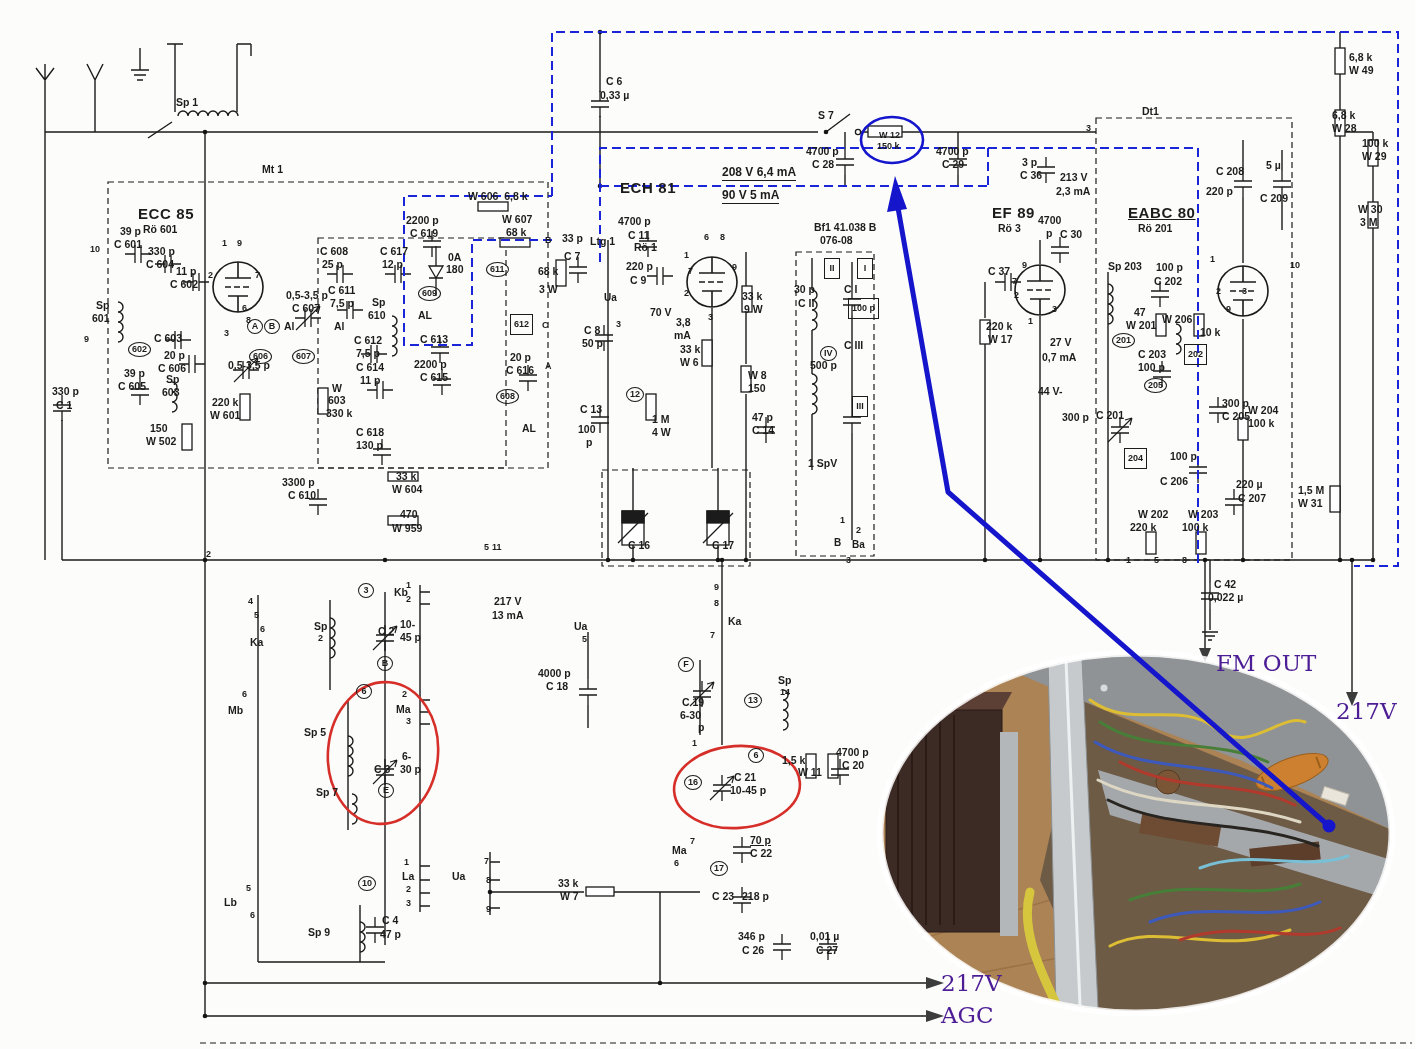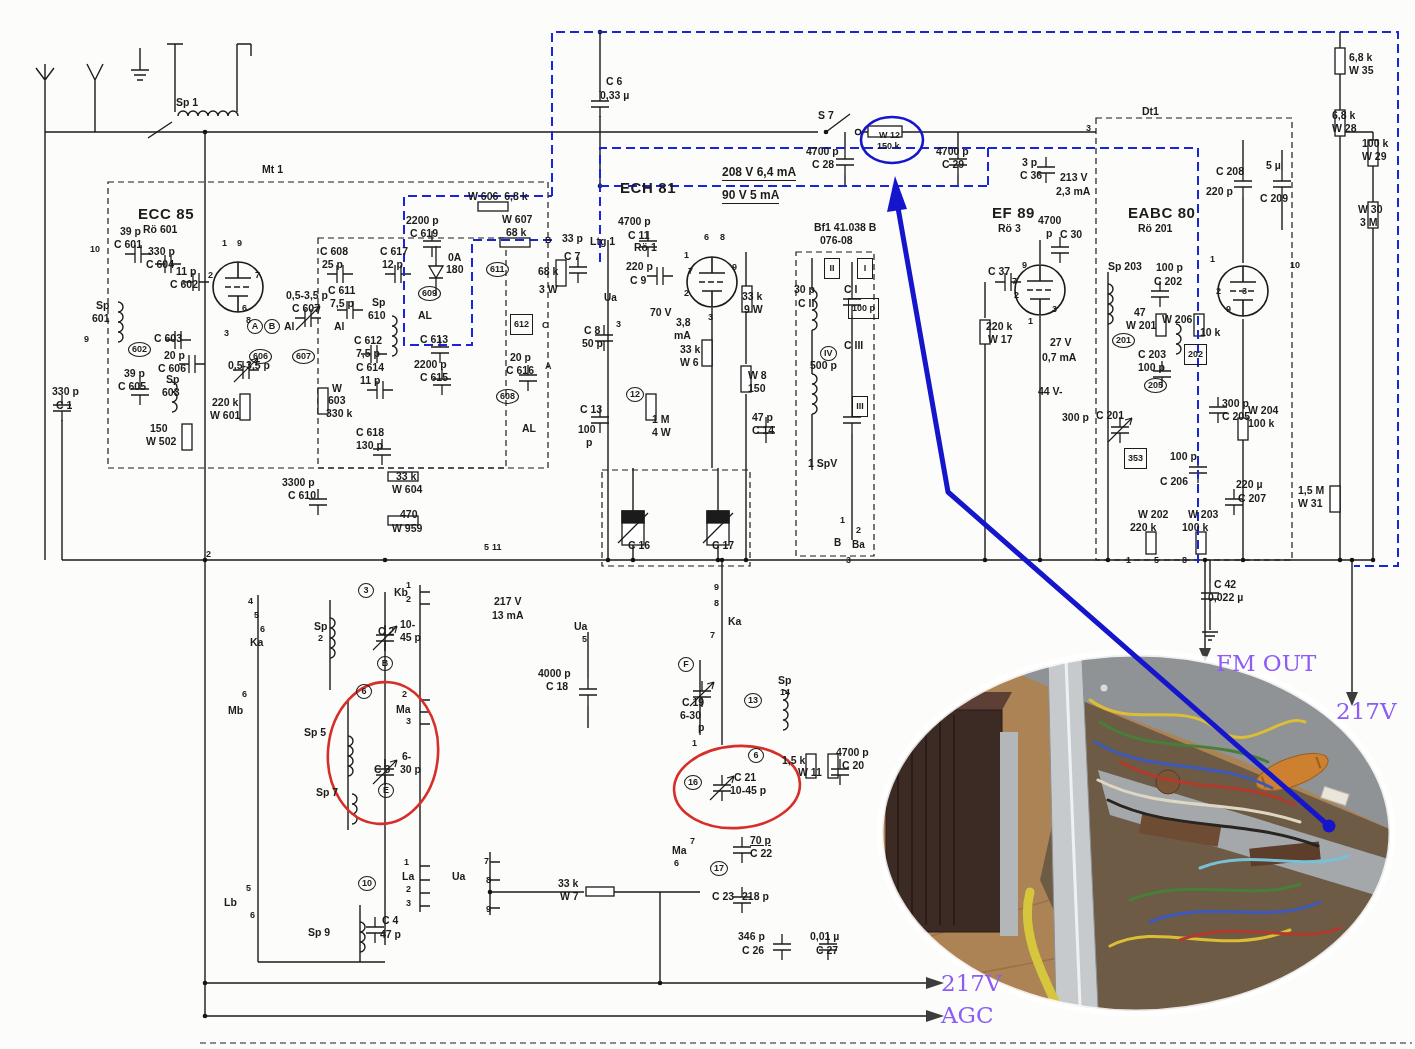--- a/index.html
+++ b/index.html
@@ -1,21 +1,21 @@
 <!DOCTYPE html>
 <html><head>
 <meta charset="utf-8">
 <style>
   html,body{margin:0;padding:0;background:#ffffff;}
   .stage{position:relative;width:1415px;height:1049px;background:#fcfcfa;overflow:hidden;
          font-family:"Liberation Sans",sans-serif;}
   .stage svg{position:absolute;left:0;top:0;}
   .labels{position:absolute;left:0;top:0;width:1415px;height:1049px;pointer-events:none;}
   .lbl{position:absolute;color:#1c1c1c;font:700 10.5px/1.05 "Liberation Sans",sans-serif;white-space:pre;}
-  .lbl.big{font:400 23px/1 "DejaVu Serif",serif;color:#8b5cf6;}
+  .lbl.big{font:400 23px/1 "DejaVu Serif",serif;color:#4c1d95;}
   .lbl.bold{font:700 15px/1 "Liberation Sans",sans-serif;letter-spacing:.6px;}
   .lbl.ul{font-size:12px;border-bottom:1.5px solid #1c1c1c;padding-bottom:1px;}
   .lbl.circ{border:1.4px solid #1c1c1c;border-radius:50%;font-size:9px;line-height:11px;padding:1px 3px;min-width:8px;text-align:center;}
   .lbl.box{border:1.4px solid #1c1c1c;font-size:9px;line-height:11px;padding:4px 3px;min-width:8px;text-align:center;}
 </style>
 </head>
 <body>
 
 <div class="stage">
 <svg width="1415" height="1049" viewBox="0 0 1415 1049">
@@ -287,42 +287,42 @@
       <div class="lbl" style="left: 818px; top: 110px;">S 7</div>
       <div class="lbl" style="left: 879px; top: 131px; font-size: 9px;">W 12</div>
       <div class="lbl" style="left: 877px; top: 142px; font-size: 9px;">150 k</div>
       <div class="lbl" style="left: 806px; top: 146px;">4700 p</div>
       <div class="lbl" style="left: 812px; top: 159px;">C 28</div>
       <div class="lbl" style="left: 936px; top: 146px;">4700 p</div>
       <div class="lbl" style="left: 942px; top: 159px;">C 29</div>
       <div class="lbl" style="left: 1142px; top: 106px;">Dt1</div>
       <div class="lbl" style="left: 1086px; top: 124px; font-size: 9px;">3</div>
       <div class="lbl" style="left: 1349px; top: 52px;">6,8 k</div>
-      <div class="lbl" style="left: 1349px; top: 65px;">W 35</div>
+      <div class="lbl" style="left: 1349px; top: 65px;">W 49</div>
       <div class="lbl" style="left: 1332px; top: 110px;">6,8 k</div>
       <div class="lbl" style="left: 1332px; top: 123px;">W 28</div>
       <div class="lbl" style="left: 1362px; top: 138px;">100 k</div>
       <div class="lbl" style="left: 1362px; top: 151px;">W 29</div>
       <div class="lbl" style="left: 1358px; top: 204px;">W 30</div>
       <div class="lbl" style="left: 1360px; top: 217px;">3 M</div>
       <div class="lbl" style="left: 1022px; top: 157px;">3 p</div>
       <div class="lbl" style="left: 1020px; top: 170px;">C 36</div>
       <div class="lbl" style="left: 1060px; top: 172px;">213 V</div>
       <div class="lbl" style="left: 1056px; top: 186px;">2,3 mA</div>
       <div class="lbl" style="left: 1216px; top: 166px;">C 208</div>
       <div class="lbl" style="left: 1206px; top: 186px;">220 p</div>
       <div class="lbl" style="left: 1266px; top: 160px;">5 µ</div>
       <div class="lbl" style="left: 1260px; top: 193px;">C 209</div>
       <div class="lbl bold" style="left: 138px; top: 206px;">ECC 85</div>
       <div class="lbl" style="left: 143px; top: 224px;">Rö 601</div>
       <div class="lbl bold" style="left: 620px; top: 180px;">ECH 81</div>
       <div class="lbl" style="left: 634px; top: 198px; margin-top: 44px;">Rö 1</div>
       <div class="lbl bold" style="left: 992px; top: 205px;">EF 89</div>
       <div class="lbl" style="left: 998px; top: 223px;">Rö 3</div>
-      <div class="lbl bold" style="left: 1128px; top: 205px;">EABC 80</div>
+      <div class="lbl bold" style="left: 1128px; top: 205px; text-decoration: underline;">EABC 80</div>
       <div class="lbl" style="left: 1138px; top: 223px;">Rö 201</div>
       <div class="lbl" style="left: 262px; top: 164px;">Mt 1</div>
       <div class="lbl ul" style="left: 722px; top: 166px;">208 V 6,4 mA</div>
       <div class="lbl ul" style="left: 722px; top: 189px;">90 V 5 mA</div>
       <div class="lbl" style="left: 468px; top: 191px;">W 606  6,8 k</div>
       <div class="lbl" style="left: 502px; top: 214px;">W 607</div>
       <div class="lbl" style="left: 506px; top: 227px;">68 k</div>
       <div class="lbl" style="left: 406px; top: 215px;">2200 p</div>
       <div class="lbl" style="left: 410px; top: 228px;">C 619</div>
       <div class="lbl" style="left: 545px; top: 236px; font-size: 9px;">B</div>
@@ -465,21 +465,21 @@
       <div class="lbl" style="left: 1138px; top: 349px;">C 203</div>
       <div class="lbl" style="left: 1138px; top: 362px;">100 p</div>
       <div class="lbl circ" style="left: 1144px; top: 378px;">205</div>
       <div class="lbl" style="left: 1038px; top: 386px;">44 V-</div>
       <div class="lbl" style="left: 1062px; top: 412px;">300 p</div>
       <div class="lbl" style="left: 1096px; top: 410px;">C 201</div>
       <div class="lbl" style="left: 1222px; top: 398px;">300 p</div>
       <div class="lbl" style="left: 1222px; top: 411px;">C 205</div>
       <div class="lbl" style="left: 1248px; top: 405px;">W 204</div>
       <div class="lbl" style="left: 1248px; top: 418px;">100 k</div>
-      <div class="lbl box" style="left: 1124px; top: 448px;">353</div>
+      <div class="lbl box" style="left: 1124px; top: 448px;">204</div>
       <div class="lbl" style="left: 1170px; top: 451px;">100 p</div>
       <div class="lbl" style="left: 1160px; top: 476px;">C 206</div>
       <div class="lbl" style="left: 1236px; top: 479px;">220 µ</div>
       <div class="lbl" style="left: 1238px; top: 493px;">C 207</div>
       <div class="lbl" style="left: 1138px; top: 509px;">W 202</div>
       <div class="lbl" style="left: 1130px; top: 522px;">220 k</div>
       <div class="lbl" style="left: 1188px; top: 509px;">W 203</div>
       <div class="lbl" style="left: 1182px; top: 522px;">100 k</div>
       <div class="lbl" style="left: 1298px; top: 485px;">1,5 M</div>
       <div class="lbl" style="left: 1298px; top: 498px;">W 31</div>

